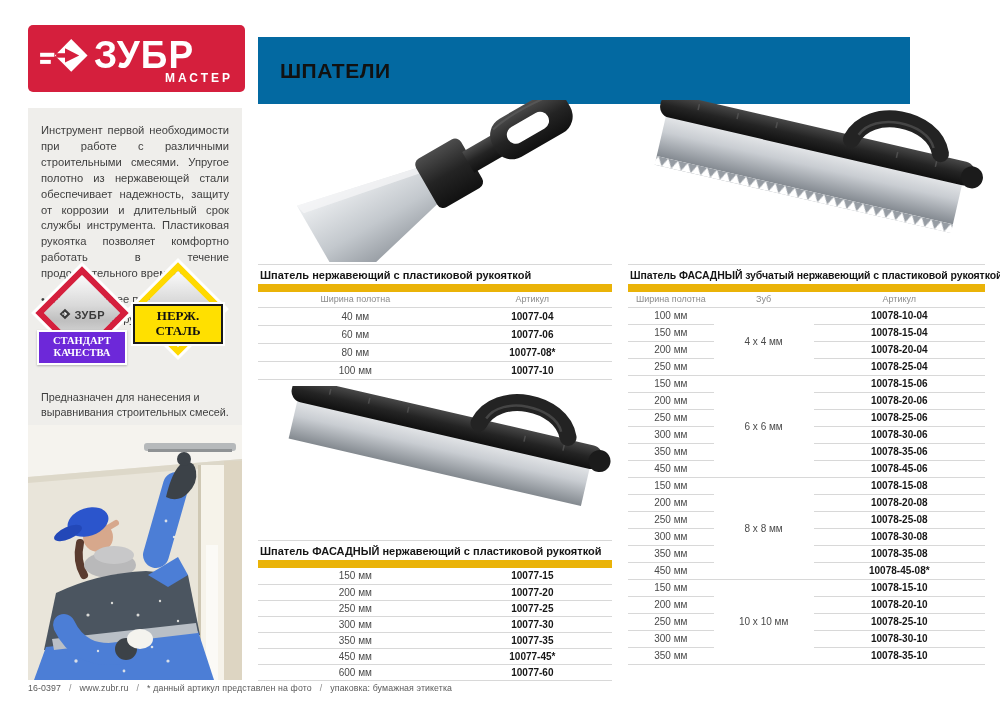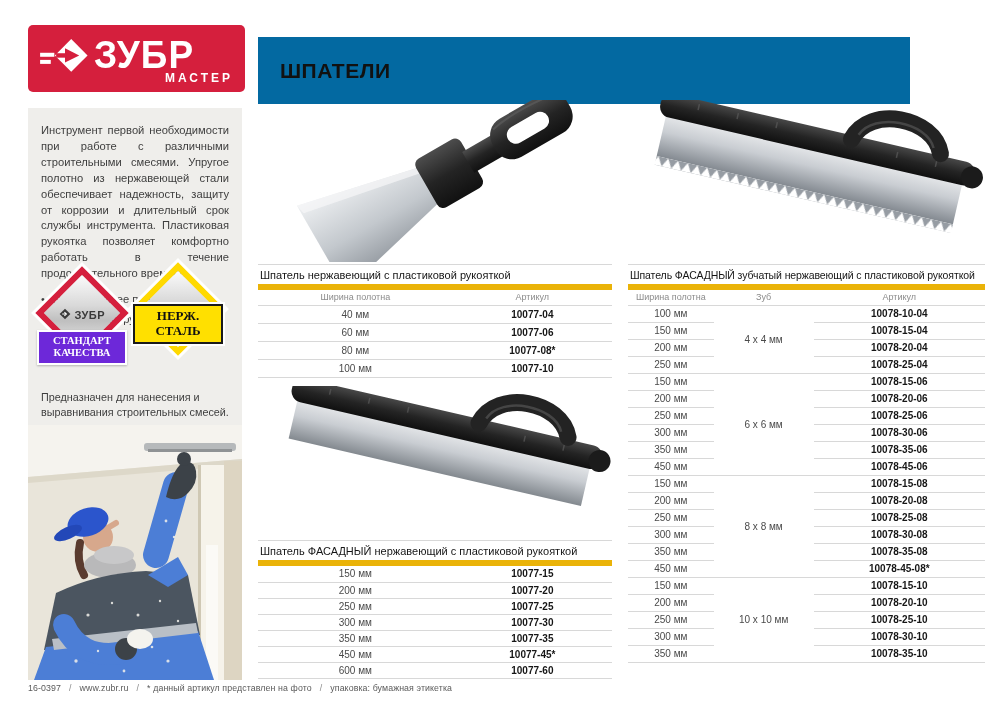--- a/index.html
+++ b/index.html
@@ -83,22 +83,22 @@
   .pimg { position:absolute; }
   #img1 { left:258px; top:100px; width:354px; height:162px; }
   #img2 { left:258px; top:386px; width:354px; height:152px; }
   #img3 { left:628px; top:100px; width:357px; height:162px; }
   
   .tbl { position:absolute; border-top:1px solid #d8d8d8; background:#fff; }
   #tbl1 { left:258px; top:264px; width:354px; }
   #tbl2 { left:258px; top:540px; width:354px; }
   #tbl3 { left:628px; top:264px; width:357px; }
   .tbl h3 {
-    font-size:11px; font-weight:normal; color:#151515; white-space:nowrap;
-    padding:4px 0 3px 2px; border-bottom:6px solid #eab308;
+    font-size:11px; font-weight:bold; color:#151515; white-space:nowrap;
+    padding:4px 0 3px 2px; border-bottom:8px solid #eab308;
   }
   #tbl3 h3 { font-size:10.5px; letter-spacing:-0.1px; }
   .tbl table { width:100%; border-collapse:collapse; table-layout:fixed; }
   .tbl th {
     font-weight:normal; font-size:9px; color:#8c8c8c;
     height:15px; border-bottom:1px solid #d8d8d8; text-align:center;
   }
   .tbl td { border-bottom:1px solid #d8d8d8; text-align:center; vertical-align:middle; }
   .tbl td.w     { font-size:10px;  color:#4a4a4a; }
   .tbl td.tooth { font-size:10px;  color:#4a4a4a; }

